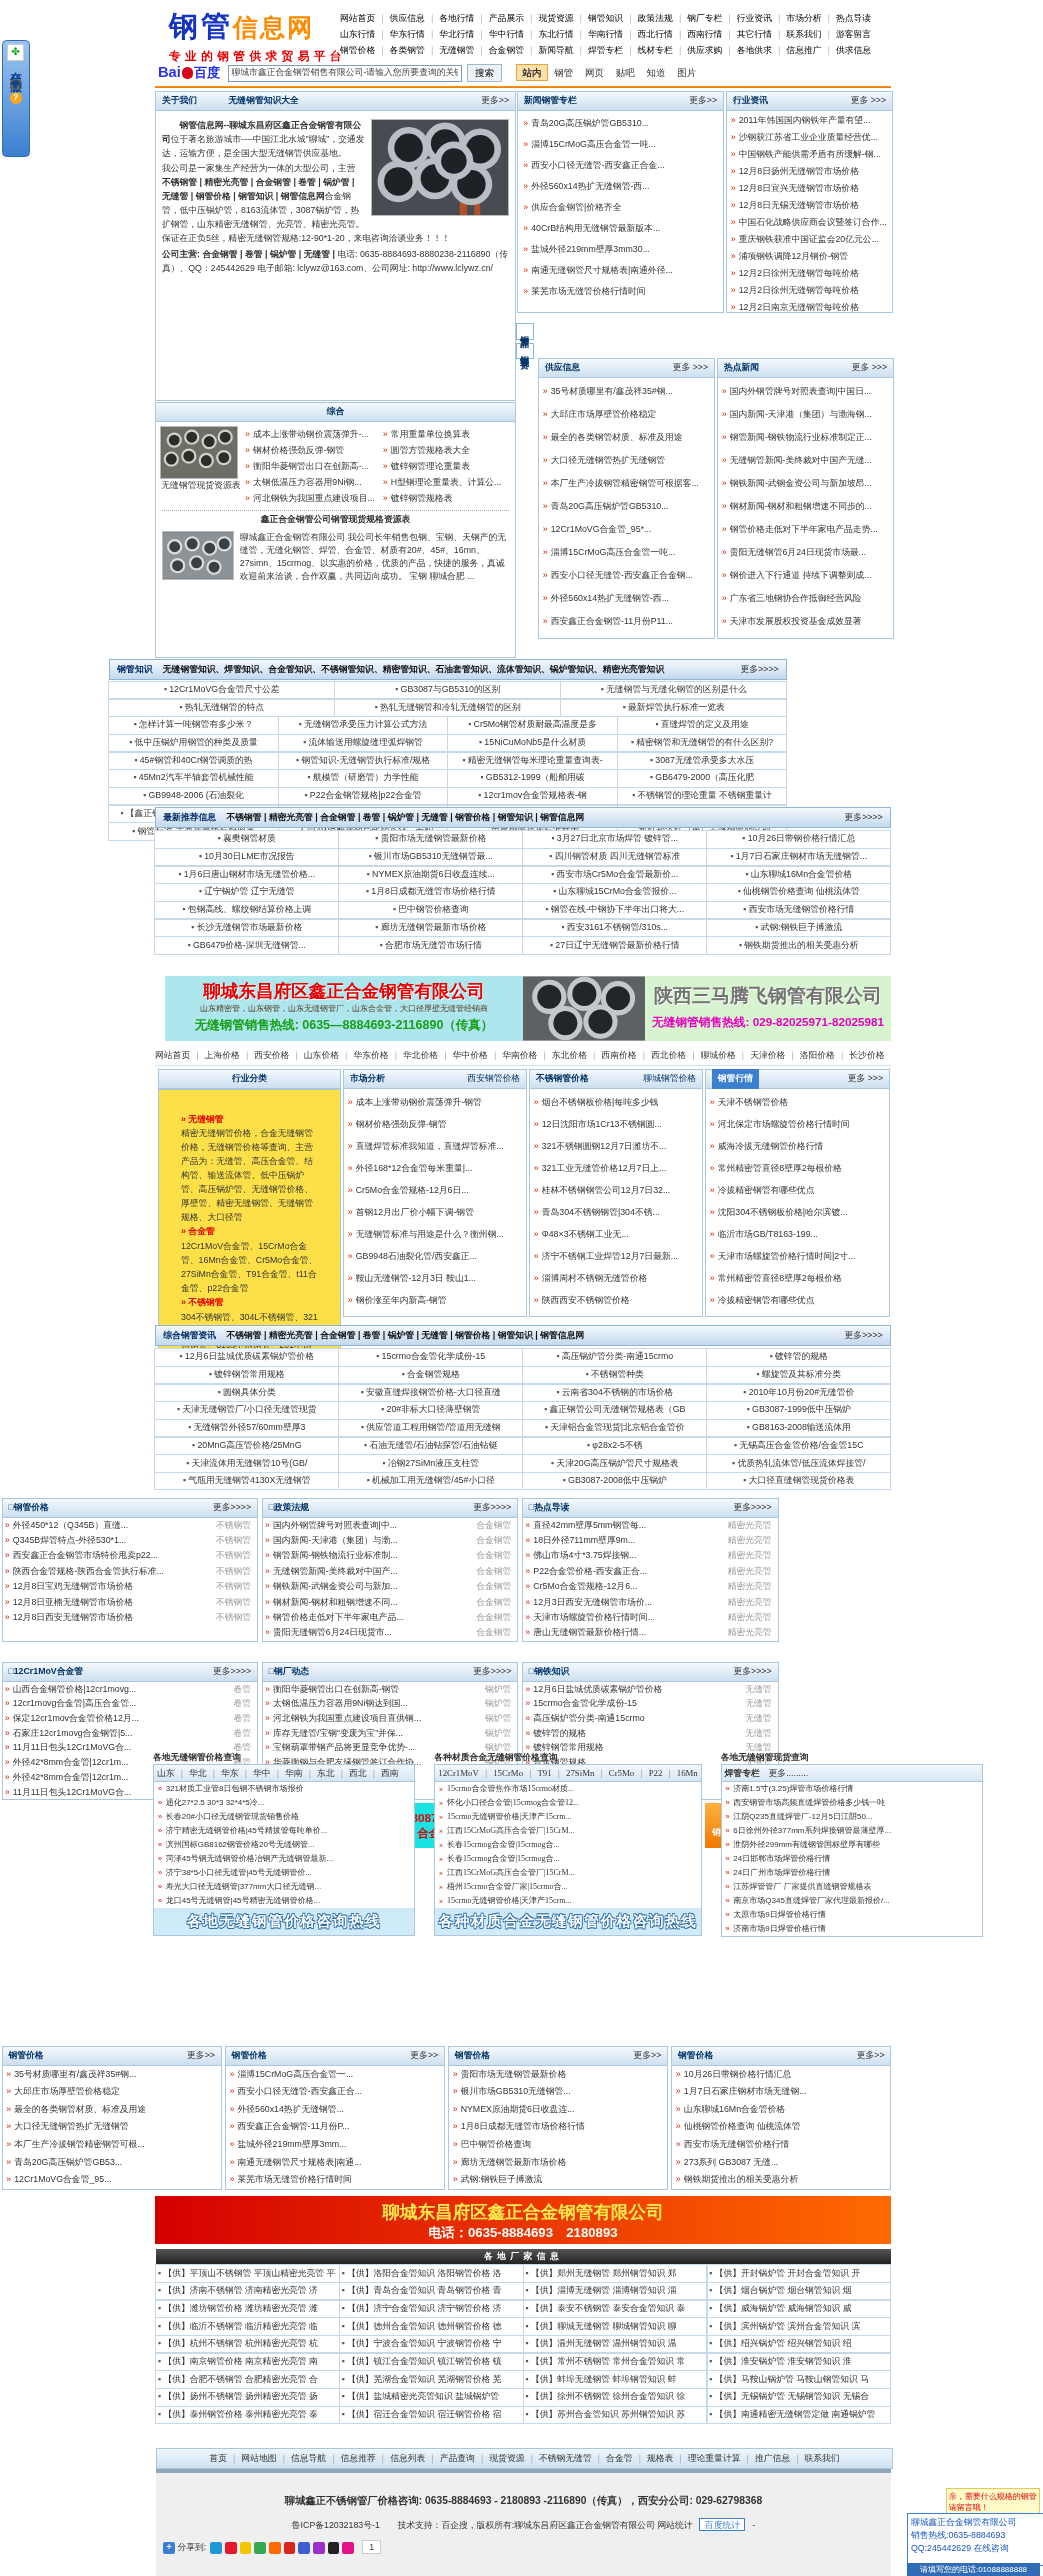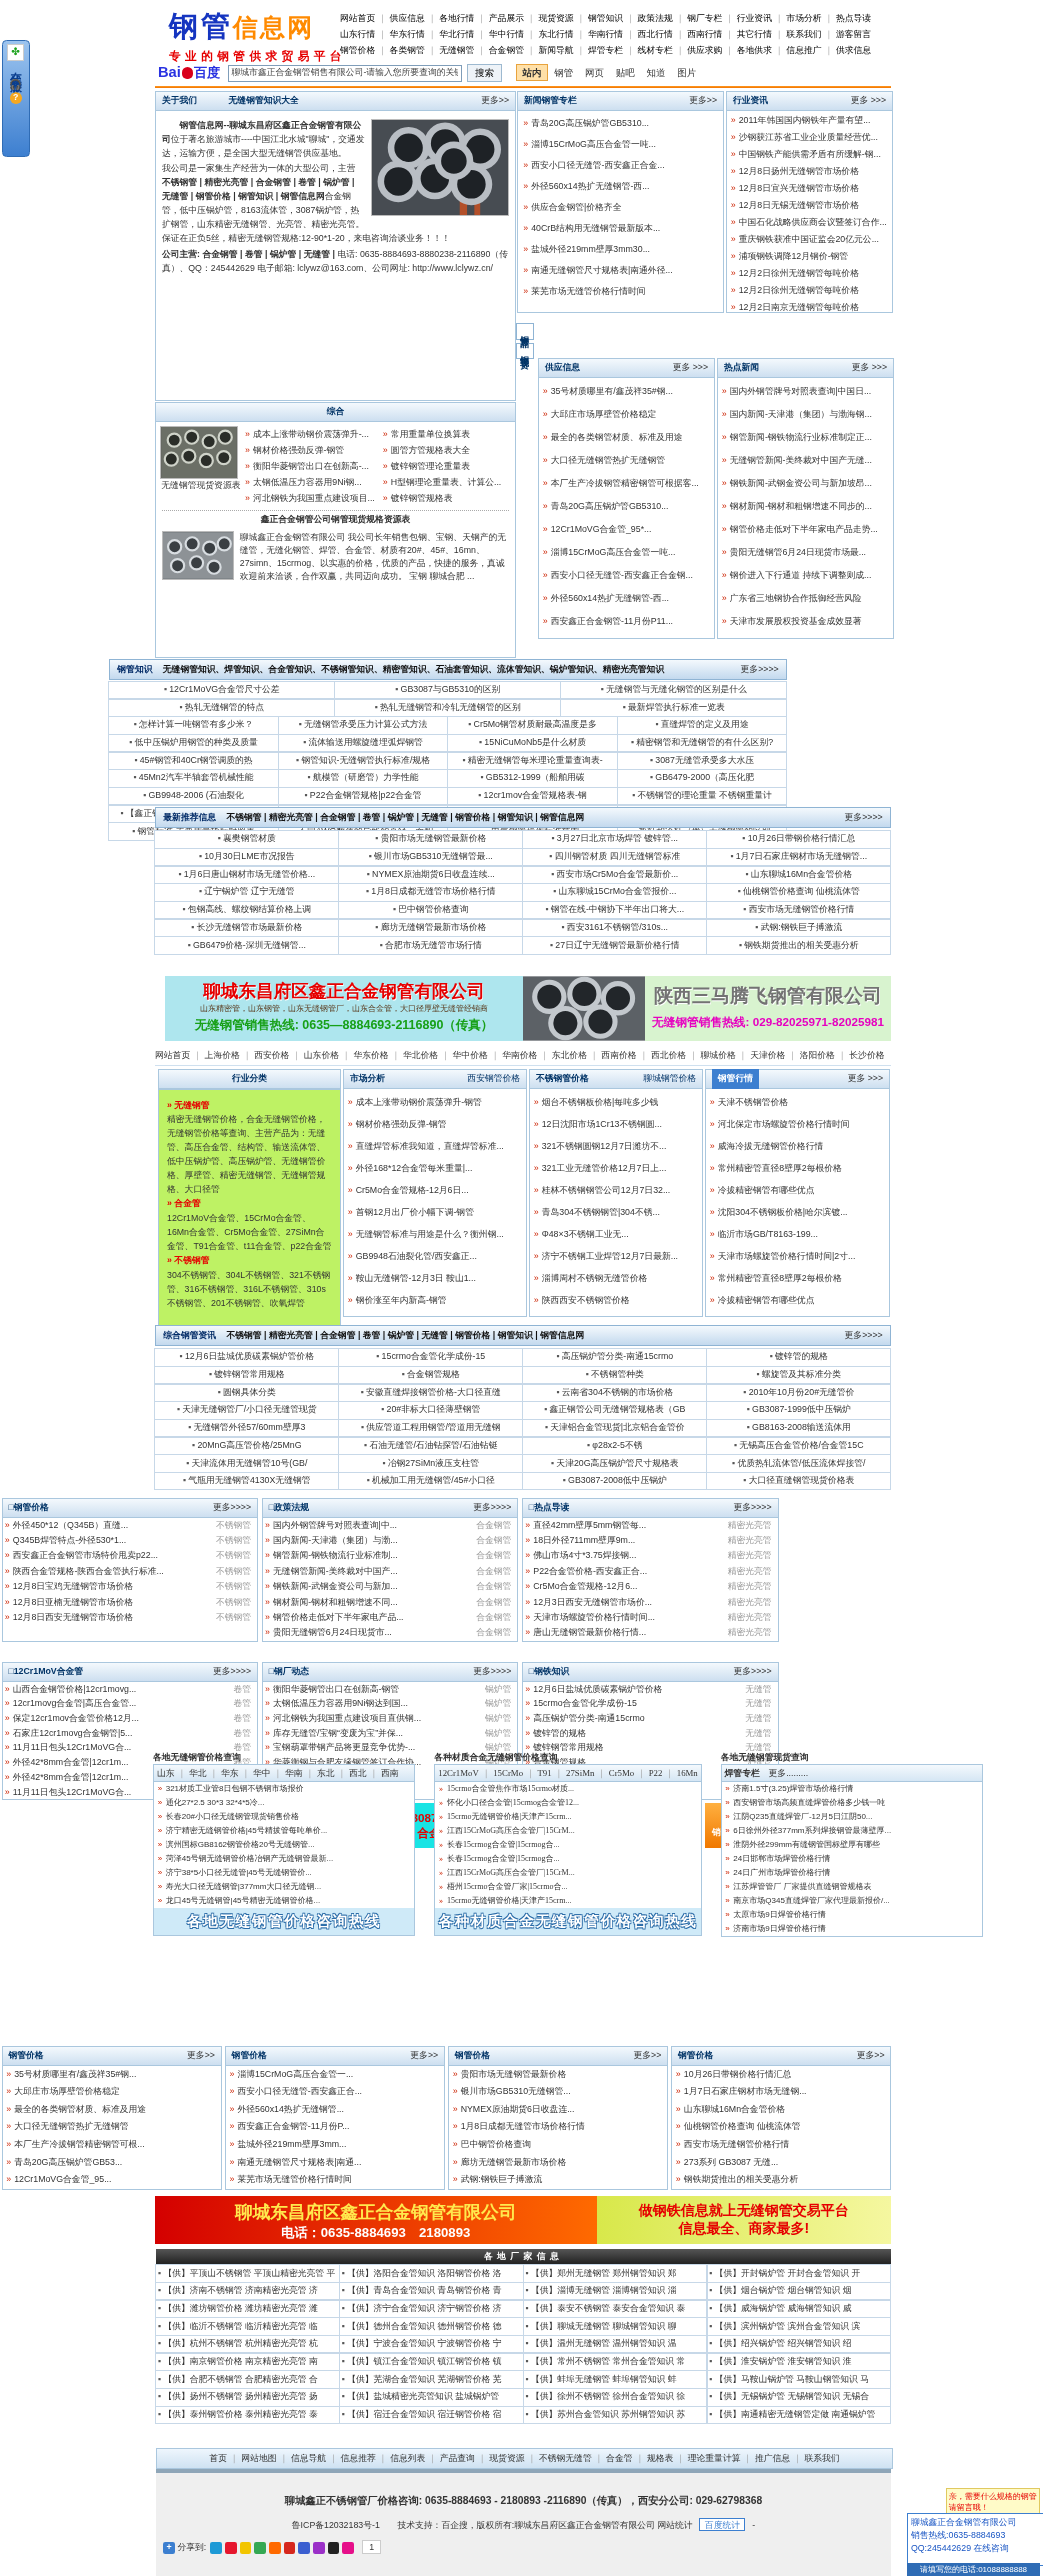--- a/index.html
+++ b/index.html
@@ -40,21 +40,21 @@
   .bandbar{height:19px;line-height:19px;background:linear-gradient(#f4f9fd,#c3d9ee);border:0.7px solid #8fb4d4;
            display:flex;align-items:center;padding:0 7.3px;color:#002a66;}
   .bandbar b{margin-right:10.3px;}
   .bandbar .cats{font-weight:bold;color:#111;}
   .bandbar .more{margin-left:auto;font-weight:normal;}
   .vtab{writing-mode:vertical-rl;text-orientation:upright;border:0.7px solid #8fb4d4;background:#fff;
         font-weight:bold;color:#036;padding:4.4px 2.2px;margin-bottom:2.9px;letter-spacing:1.5px;}
   .imgframe{border:0.7px solid #bbb;background:#3e444b;display:block;}
   .caption{text-align:center;line-height:13.2px;}
   .redhead{color:#e60000;font-weight:bold;line-height:14.7px;}
-  .catpanel{background:#bef264;border:0.7px solid #aac7de;padding:8px;height:224px;overflow:hidden;line-height:14px;}
+  .catpanel{background:#fde047;border:0.7px solid #aac7de;padding:22px;height:224px;overflow:hidden;line-height:14px;}
   .hotbanner{background:#cfeaf8;text-align:center;font-size:14.7px;font-weight:bold;color:#fff;
              text-shadow:0.7px 0.7px 0 #2b6ca8,-0.7px -0.7px 0 #2b6ca8,0.7px -0.7px 0 #2b6ca8,-0.7px 0.7px 0 #2b6ca8;
              line-height:26.4px;letter-spacing:1.5px;}
   .tabsline{background:linear-gradient(#f4f9fd,#d5e6f4);border-bottom:0.7px solid #aac7de;line-height:16px;padding:0 2.9px;white-space:nowrap;overflow:hidden;}
   .footer-nav{background:linear-gradient(#eef6fd,#cfe2f2);border:0.7px solid #aac7de;text-align:center;line-height:19px;}
   .share-ico{display:inline-block;width:11.7px;height:11.7px;border-radius:2.2px;margin:0 1.5px;vertical-align:middle;}
   .svc{background:linear-gradient(#9cc4ef,#3d7fd0);border:0.7px solid #2f6cb5;border-radius:4.4px;text-align:center;padding:2.9px 0;}
   .svc .chars{writing-mode:vertical-rl;text-orientation:upright;font-weight:bold;color:#0b3f8f;font-size:11.7px;letter-spacing:2.9px;margin:2.9px auto;}
 </style>
 </head>
@@ -866,24 +866,20 @@
       <div class="li-arrow" style="line-height: 17.6px;">273系列 GB3087 无缝...</div>
       <div class="li-arrow" style="line-height: 17.6px;">钢铁期货推出的相关受惠分析</div>
     </div>
   </div>
 
 <div class="abs" style="left:155px;top:2196px;width:736px;height:48px;display:flex;">
   <div style="flex:6;background:linear-gradient(90deg,#d40000,#ff6a00);text-align:center;color:#ffe94d;">
     <div style="font-size:17.6px;font-weight:bold;margin-top:4.4px;">聊城东昌府区鑫正合金钢管有限公司</div>
     <div style="font-size:13.2px;font-weight:bold;color:#fff;">电话：0635-8884693　2180893</div>
   </div>
-  <div style="flex:4;background:linear-gradient(90deg,#d8e84a,#f5f7a0);text-align:center;color:#e60000;">
-    <div style="font-size:14px;font-weight:bold;margin-top:5.9px;">做钢铁信息就上无缝钢管交易平台</div>
-    <div style="font-size:14px;font-weight:bold;">信息最全、商家最多!</div>
-  </div>
 </div>
 
 <div class="abs" style="left:156px;top:2249px;width:735px;height:14.7px;line-height:14.7px;background:linear-gradient(#555,#222);color:#fff;font-weight:bold;text-align:center;letter-spacing:4.4px;">各地厂家信息</div>
 <div class="abs" style="left:156px;top:2265px;width:735px;">
     <div class="grow">
       <div class="gcell" style="text-align: left;">【供】平顶山不锈钢管 平顶山精密光亮管 平</div>
       <div class="gcell" style="text-align: left;">【供】洛阳合金管知识 洛阳钢管价格 洛</div>
       <div class="gcell" style="text-align: left;">【供】郑州无缝钢管 郑州钢管知识 郑</div>
       <div class="gcell" style="text-align: left;">【供】开封锅炉管 开封合金管知识 开</div>
     </div>

